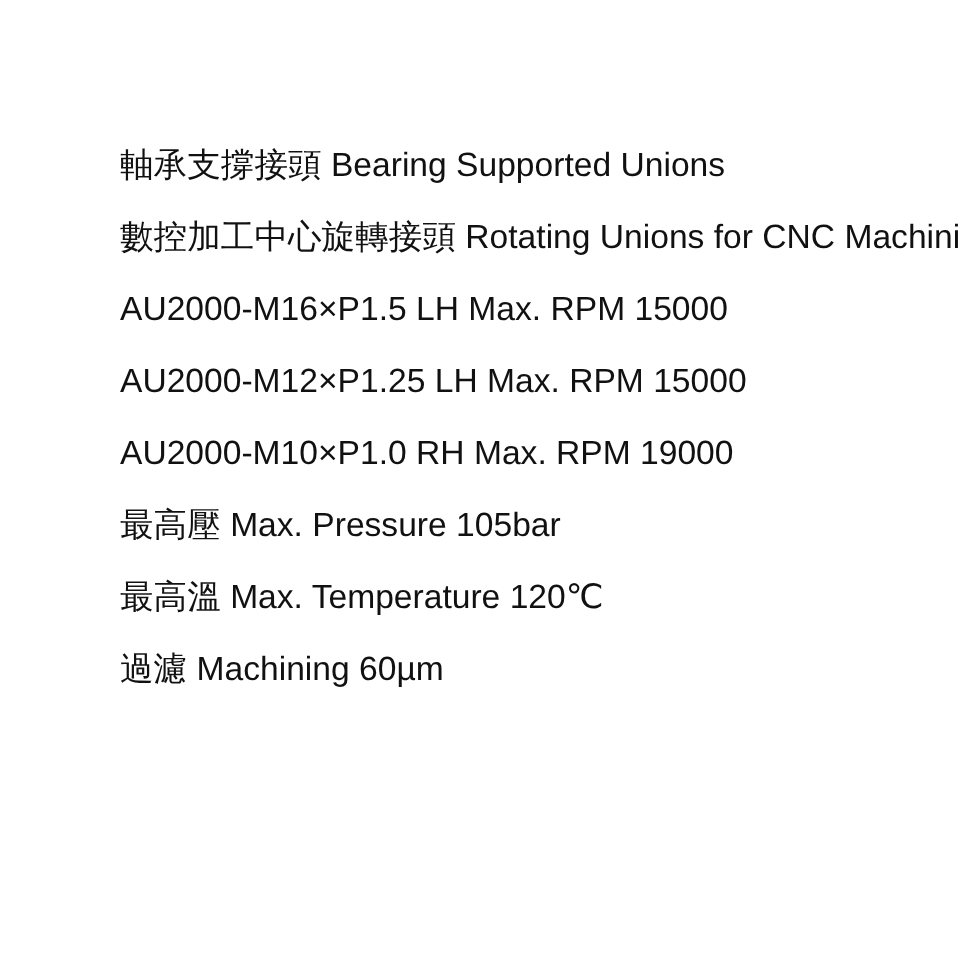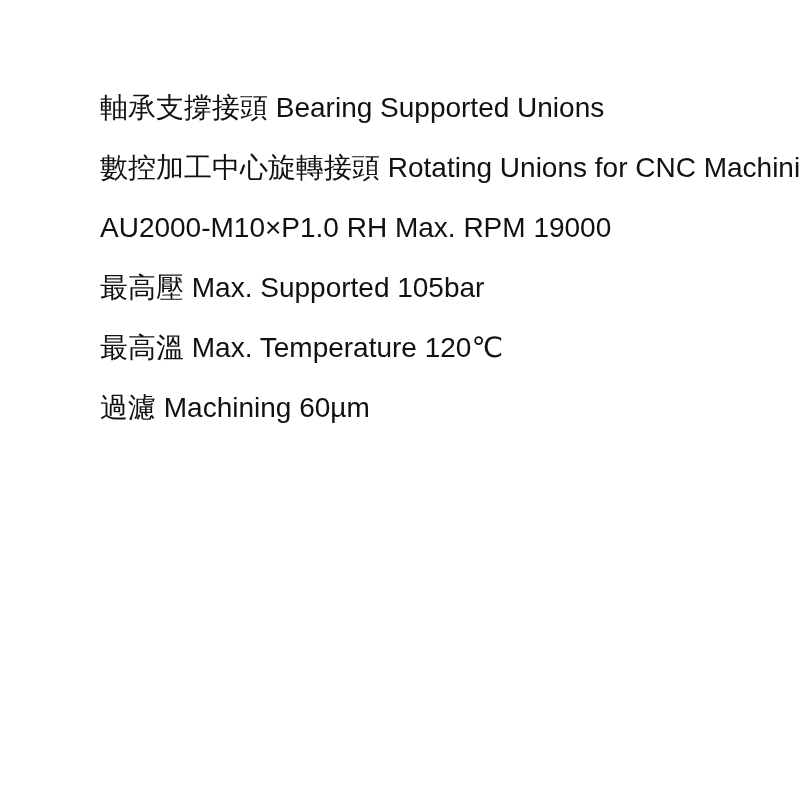--- a/index.html
+++ b/index.html
@@ -10,35 +10,37 @@
   html, body {
     width: 800px;
     height: 800px;
     background: var(--bg);
     overflow: hidden;
     font-family: "Liberation Sans", "DejaVu Sans", sans-serif;
   }
   .spec-sheet {
     position: absolute;
     left: 100px;
-    top: 78px;
+    top: 108px;
     width: 690px;
     color: var(--fg);
   }
   .spec-line {
     height: 60px;
     line-height: 60px;
     font-size: 28px;
     white-space: nowrap;
     letter-spacing: 0;
   }
 </style>
 </head>
 <body>
 
 <div class="spec-sheet">
   <div class="spec-line">軸承支撐接頭 Bearing Supported Unions</div>
   <div class="spec-line">數控加工中心旋轉接頭 Rotating Unions for CNC Machining</div>
+  <div class="spec-line">AU2000-M16×P1.5 LH Max. RPM 15000</div>
+  <div class="spec-line">AU2000-M12×P1.25 LH Max. RPM 15000</div>
   <div class="spec-line">AU2000-M10×P1.0 RH Max. RPM 19000</div>
-  <div class="spec-line">最高壓 Max. Supported 105bar</div>
+  <div class="spec-line">最高壓 Max. Pressure 105bar</div>
   <div class="spec-line">最高溫 Max. Temperature 120℃</div>
   <div class="spec-line">過濾 Machining 60µm</div>
 </div>
 
 </body></html>

